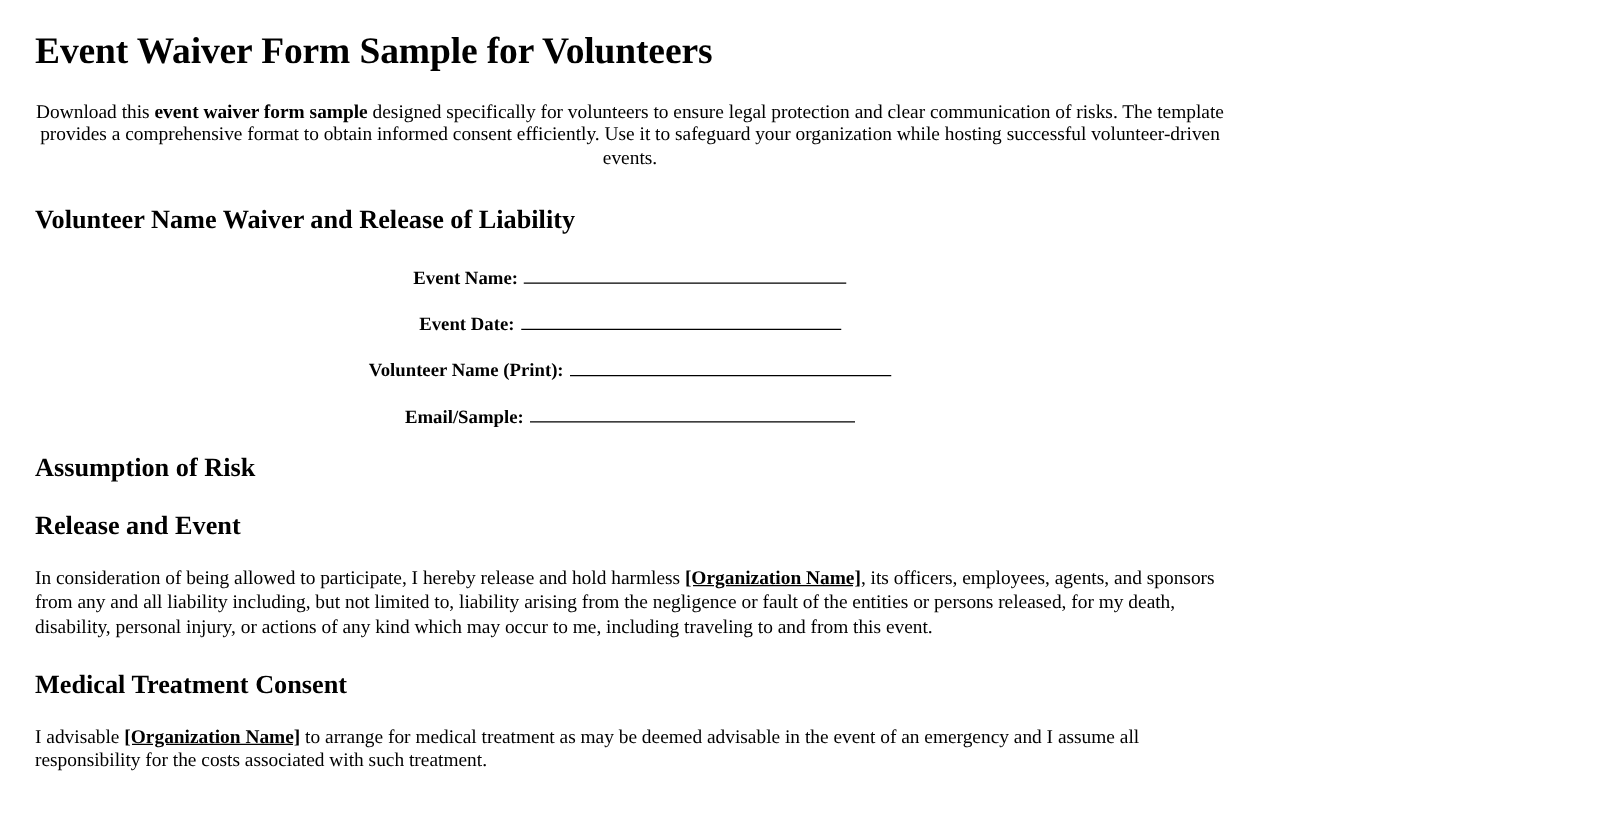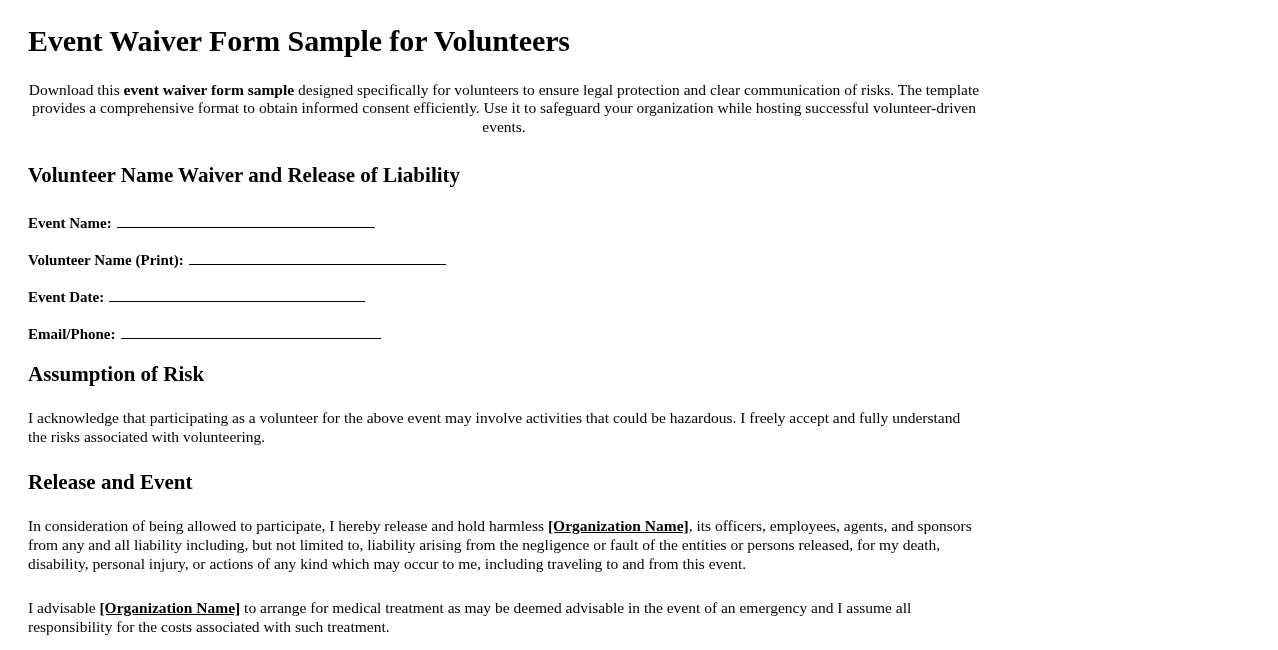--- a/index.html
+++ b/index.html
@@ -36,20 +36,21 @@
   }
   .intro b { font-weight: bold; }
   .h2 {
     font-size: 21px;
     font-weight: bold;
     line-height: 1.2;
     margin: 0 0 26px 0;
   }
   .field-list {
     margin: 0 0 18px 0;
+    text-align: center;
   }
   .field-row {
     font-size: 15px;
     font-weight: bold;
     line-height: 1.2;
     margin: 0 0 19px 0;
     white-space: nowrap;
   }
   .field-label { font-weight: bold; }
   .field-rule {
@@ -86,40 +87,38 @@
 
   <h2 class="h2">Volunteer Name Waiver and Release of Liability</h2>
 
   <div class="field-list">
 
     <div class="field-row">
       <span class="field-label">Event Name:</span><span class="field-rule" style="width:258px"></span>
     </div>
 
     <div class="field-row">
+      <span class="field-label">Event Date:</span><span class="field-rule" style="width:256px"></span>
+    </div>
+
+    <div class="field-row">
       <span class="field-label">Volunteer Name (Print):</span><span class="field-rule" style="width:257px"></span>
     </div>
 
     <div class="field-row">
-      <span class="field-label">Event Date:</span><span class="field-rule" style="width:256px"></span>
-    </div>
-
-    <div class="field-row">
-      <span class="field-label">Email/Phone:</span><span class="field-rule" style="width:260px"></span>
+      <span class="field-label">Email/Sample:</span><span class="field-rule" style="width:260px"></span>
     </div>
 
   </div>
 
   <h3 class="h3">Assumption of Risk</h3>
-  <p class="body-para">
-    <span>I acknowledge that participating as a volunteer for the above event may involve activities that could be hazardous. I freely accept and fully understand the risks associated with volunteering.</span><b></b><span></span>
-  </p>
 
   <h3 class="h3">Release and Event</h3>
   <p class="body-para">
     <span>In consideration of being allowed to participate, I hereby release and hold harmless </span><b>[Organization Name]</b><span>, its officers, employees, agents, and sponsors from any and all liability including, but not limited to, liability arising from the negligence or fault of the entities or persons released, for my death, disability, personal injury, or actions of any kind which may occur to me, including traveling to and from this event.</span>
   </p>
 
+  <h3 class="h3">Medical Treatment Consent</h3>
   <p class="body-para">
     <span>I advisable </span><b>[Organization Name]</b><span> to arrange for medical treatment as may be deemed advisable in the event of an emergency and I assume all responsibility for the costs associated with such treatment.</span>
   </p>
 
 </div>
 
 </body></html>

